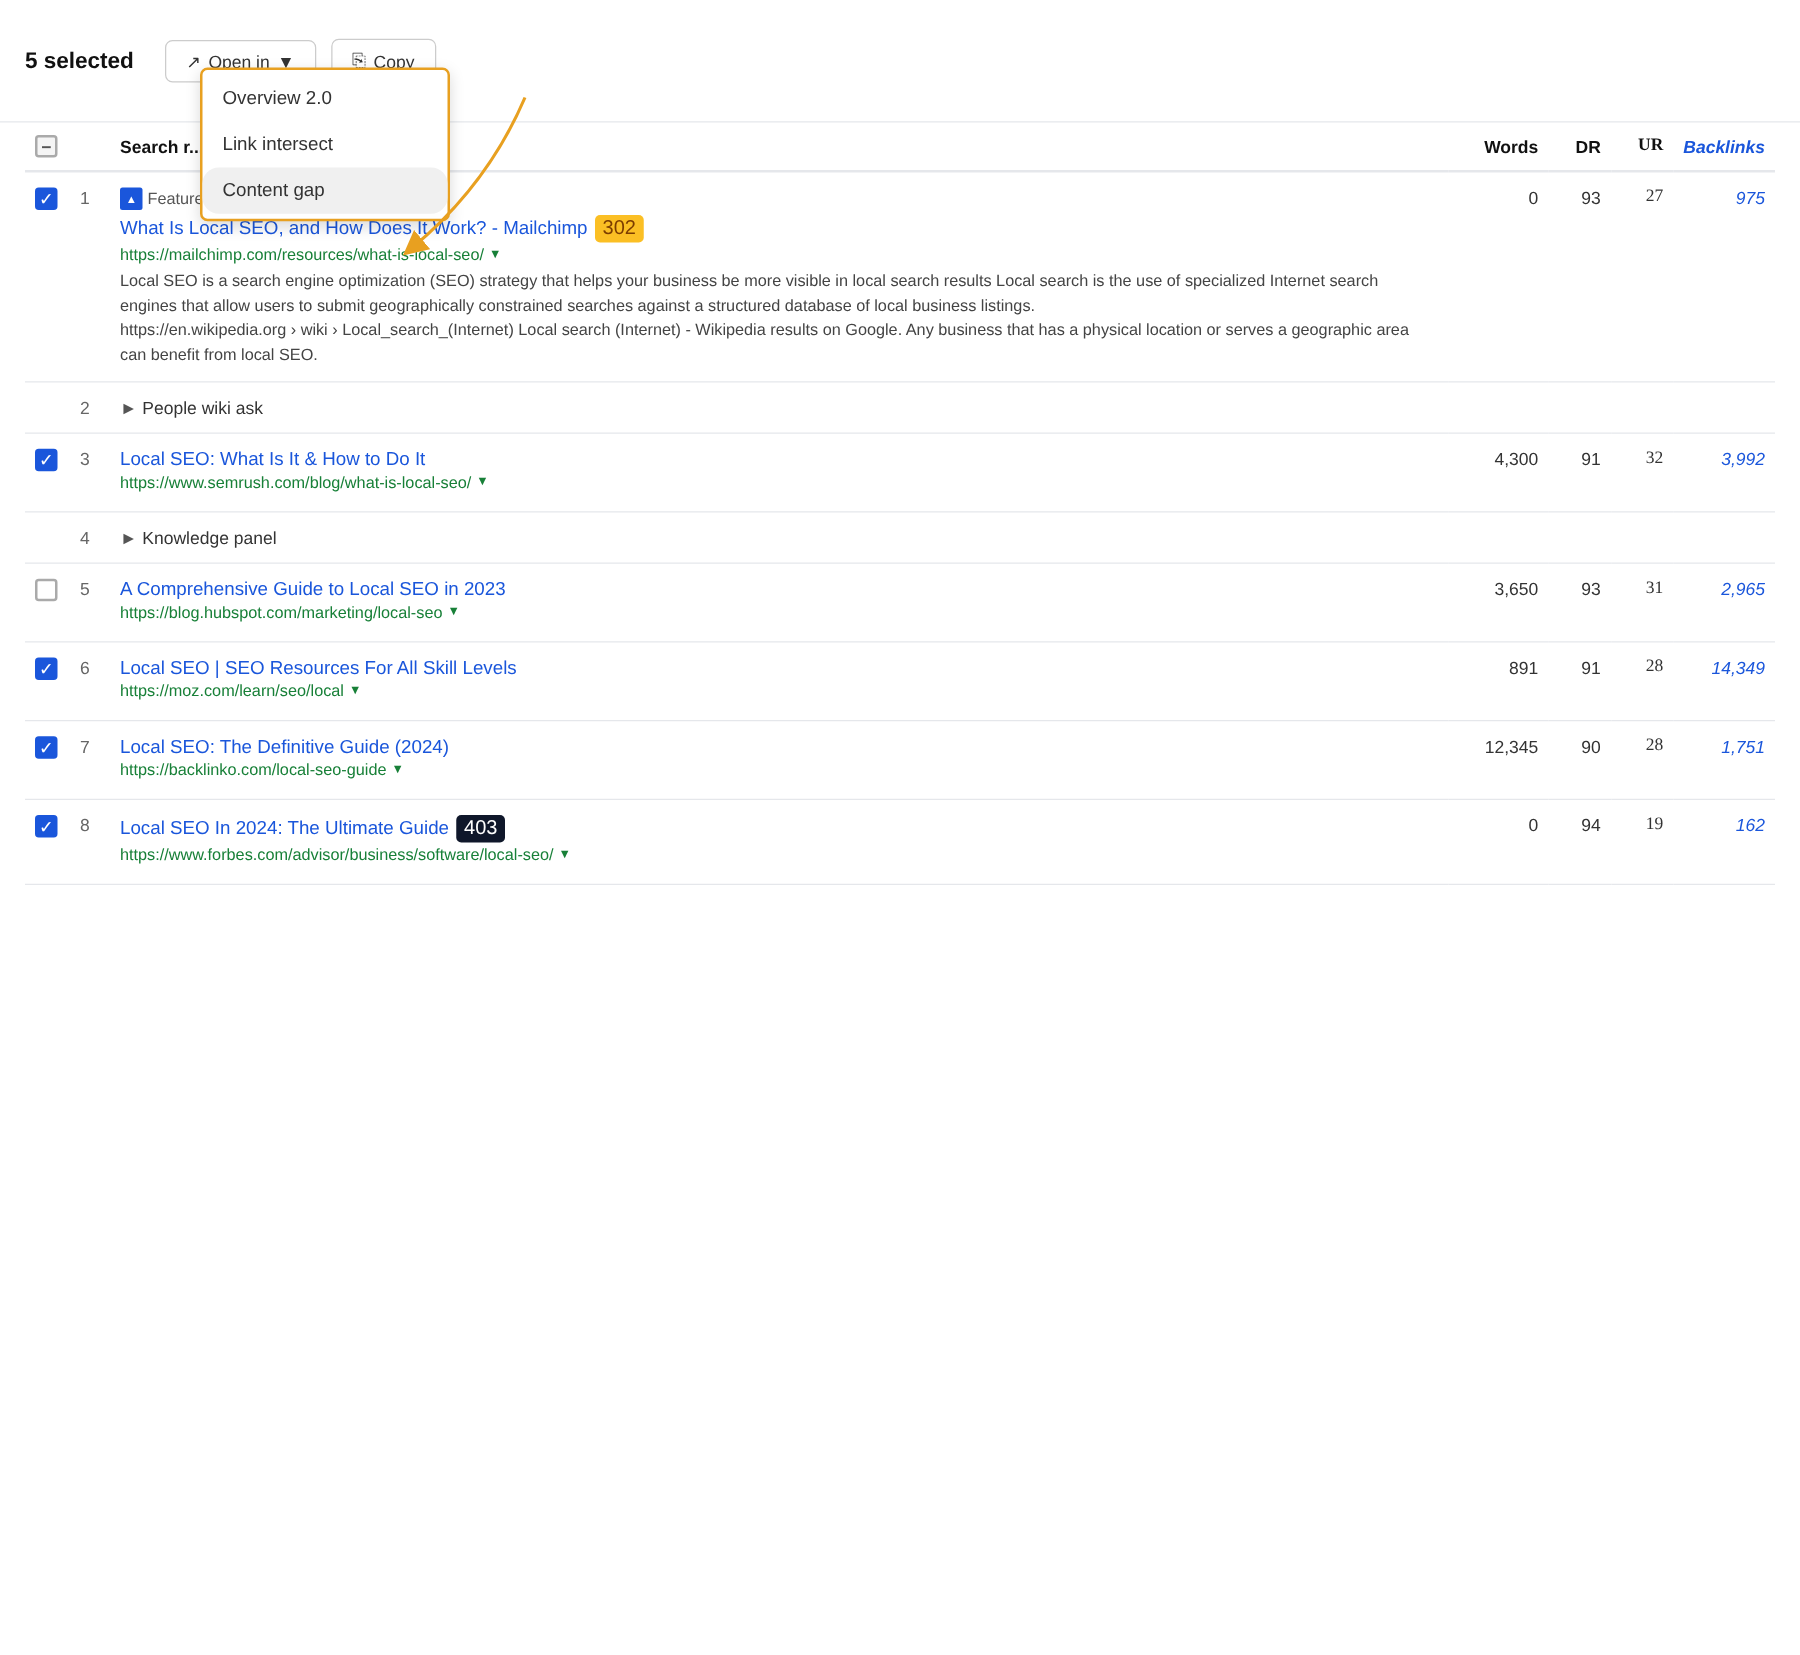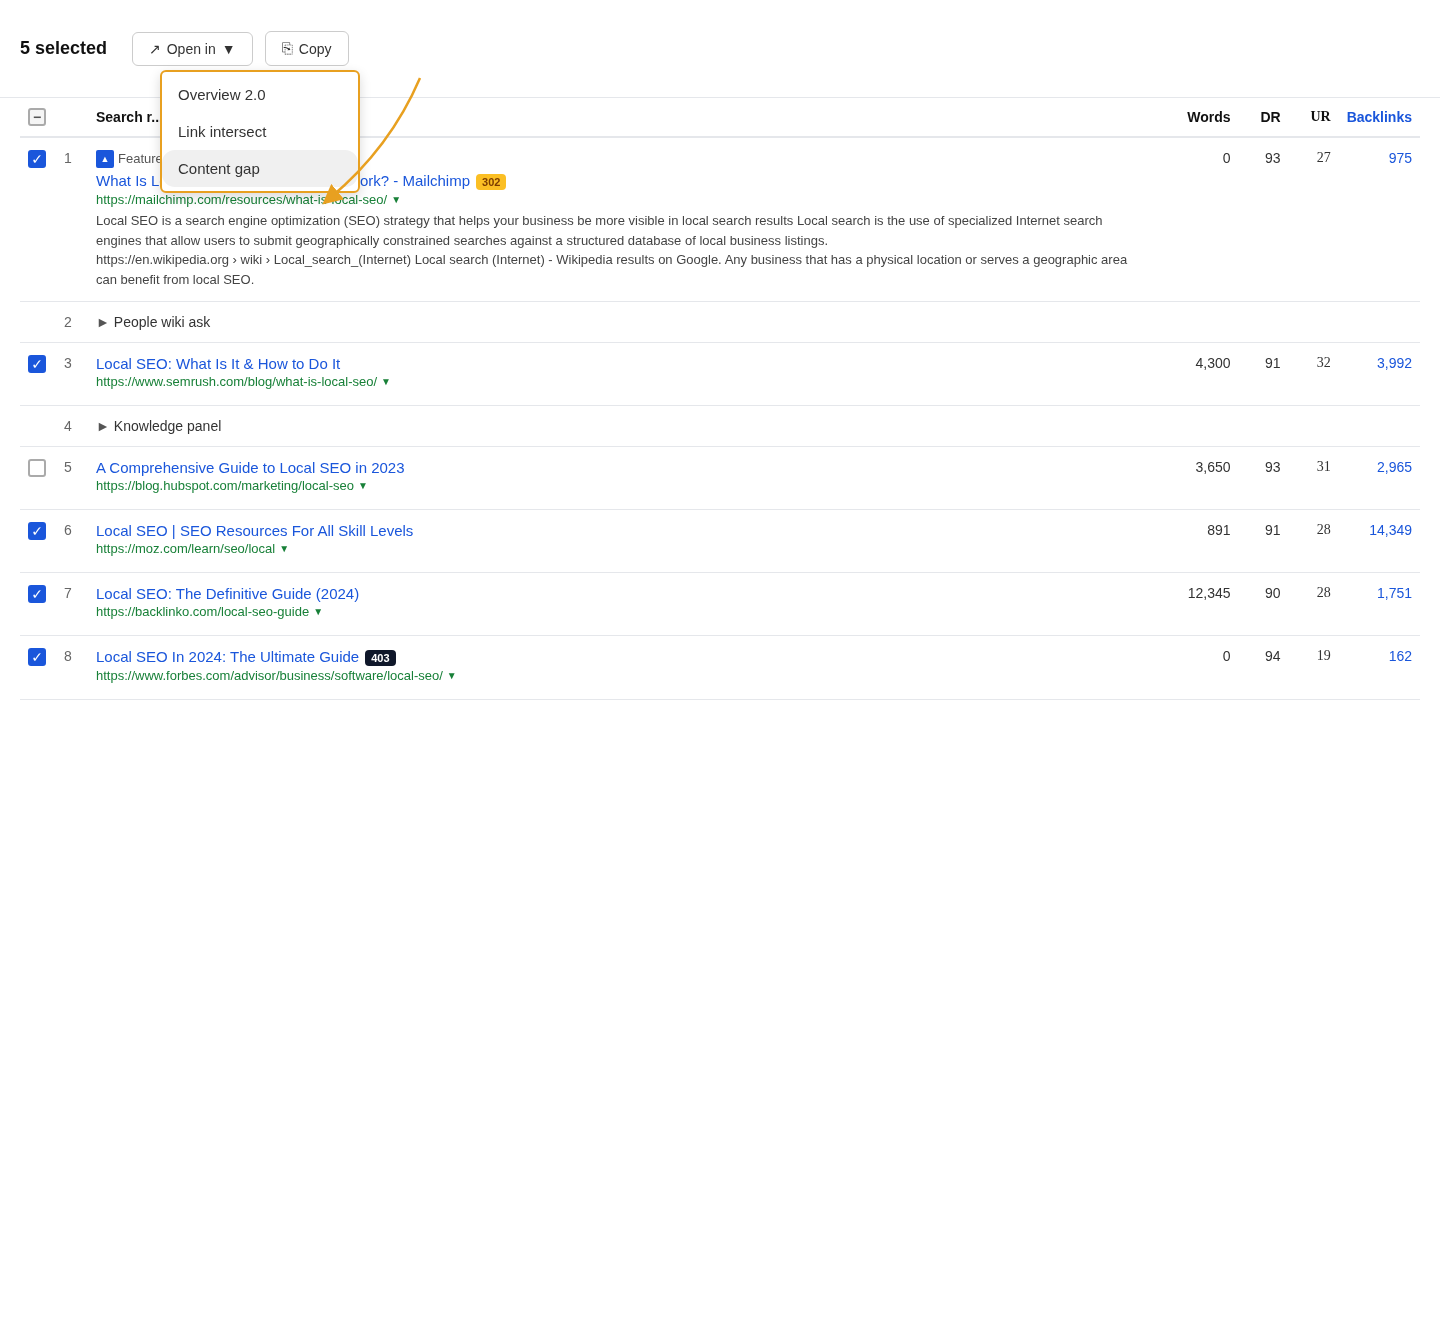--- a/index.html
+++ b/index.html
@@ -28,21 +28,21 @@
       border-radius: 6px;
       background: #fff;
       cursor: pointer;
       font-size: 14px;
       font-weight: 500;
       color: #333;
     }
 
     .dropdown-menu {
       position: absolute;
-      top: 70px;
+      top: 54px;
       left: 160px;
       background: #fff;
       border: 2px solid #e8a020;
       border-radius: 6px;
       box-shadow: 0 4px 12px rgba(0,0,0,0.15);
       z-index: 100;
       min-width: 200px;
       padding: 4px 0;
     }
     .dropdown-item {
@@ -73,21 +73,21 @@
     thead th.right { text-align: right; }
     tbody tr { border-bottom: 1px solid #e5e7eb; }
     tbody td { padding: 12px 8px; vertical-align: top; }
 
     .checkbox-cell { width: 36px; }
     .num-cell { width: 32px; color: #666; font-size: 14px; }
     .result-cell { }
     .words-cell { text-align: right; width: 80px; }
     .dr-cell { text-align: right; width: 50px; }
     .ur-cell { text-align: right; width: 50px; font-family: Liberation Serif, serif; }
-    .backlinks-cell { text-align: right; width: 80px; color: #1a56db; }
+    .backlinks-cell { text-align: right; width: 80px; color: #1a56db; font-style: italic; }
 
     .checkbox {
       width: 18px;
       height: 18px;
       border-radius: 3px;
       border: 2px solid #aaa;
       display: inline-flex;
       align-items: center;
       justify-content: center;
       cursor: pointer;
@@ -104,22 +104,22 @@
     }
 
     .result-title { color: #1a56db; font-size: 15px; font-weight: 500; text-decoration: none; display: block; margin-bottom: 2px; }
     .result-url { color: #188038; font-size: 13px; display: flex; align-items: center; gap: 4px; margin-bottom: 4px; }
     .result-snippet { font-size: 13px; color: #444; line-height: 1.5; }
 
     .badge {
       display: inline-block;
       padding: 2px 6px;
       border-radius: 4px;
-      font-size: 11px;
-      font-weight: 700;
+      font-size: 16px;
+      font-weight: 400;
       margin-left: 6px;
       vertical-align: middle;
     }
     .badge-yellow { background: #fbbf24; color: #7c3d00; }
     .badge-red { background: #0f172a; color: #fff; }
     .expand-icon { color: #555; margin-right: 4px; }
     .section-label { font-size: 14px; font-weight: 400; }
 
     .url-arrow { color: #188038; font-size: 10px; }
 

